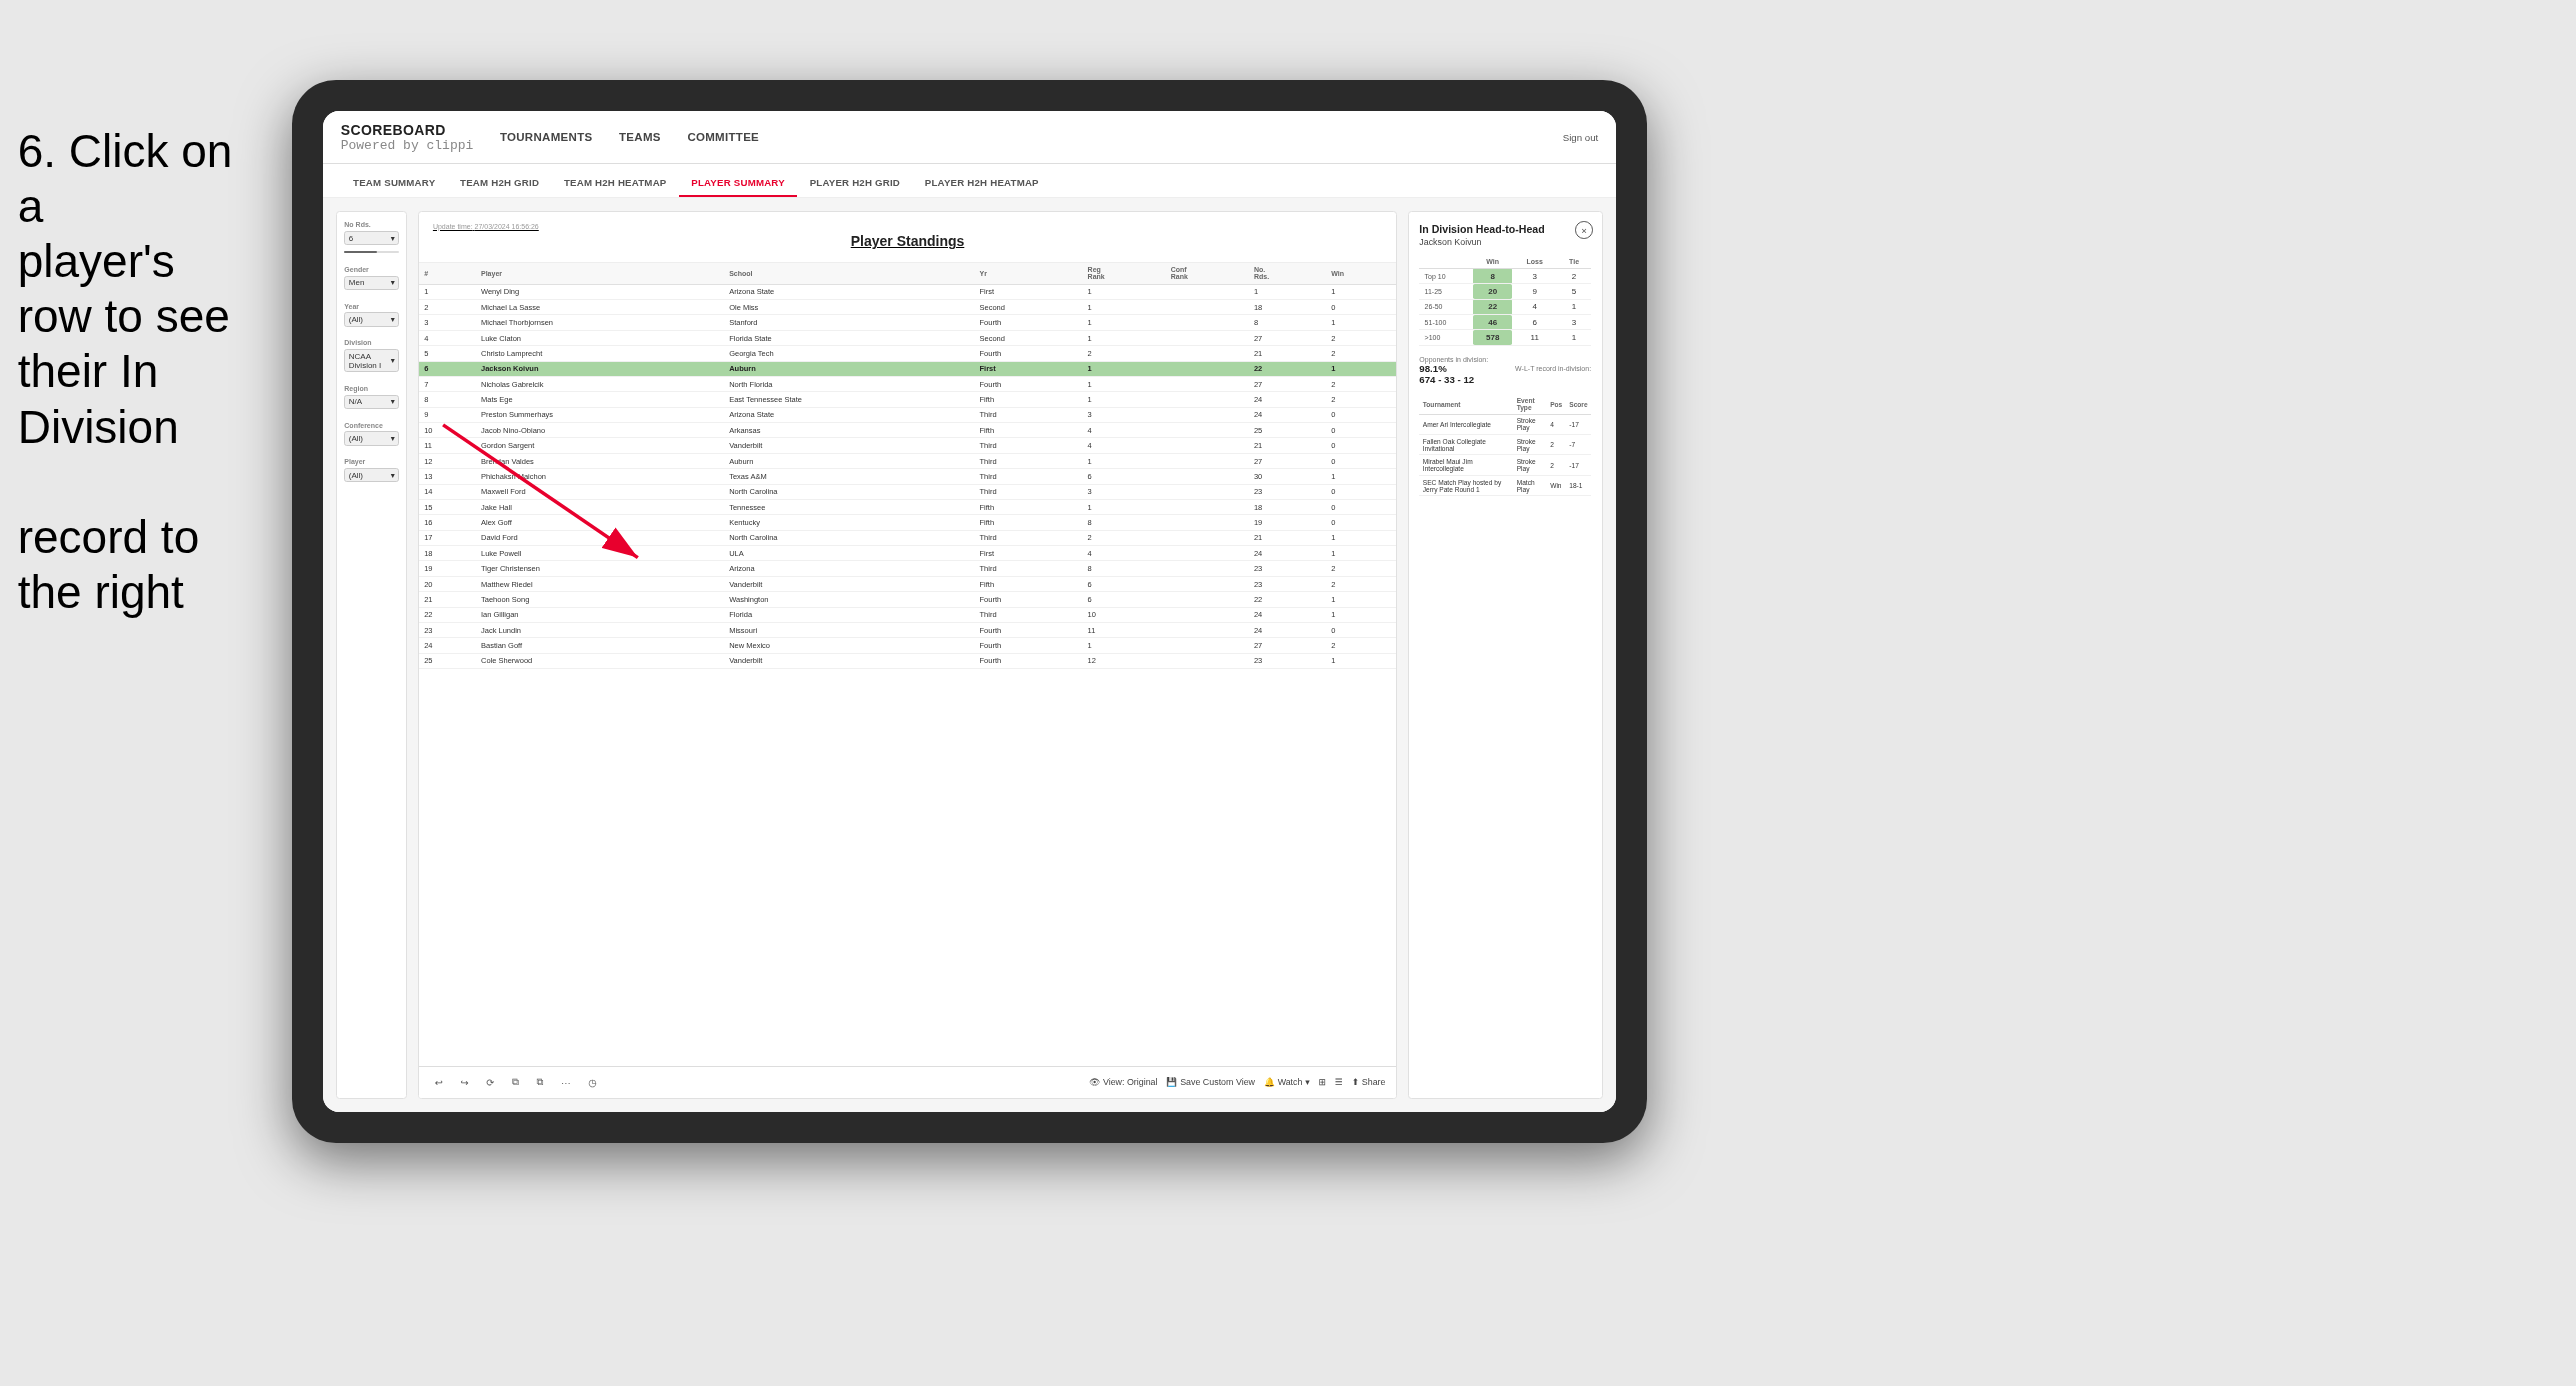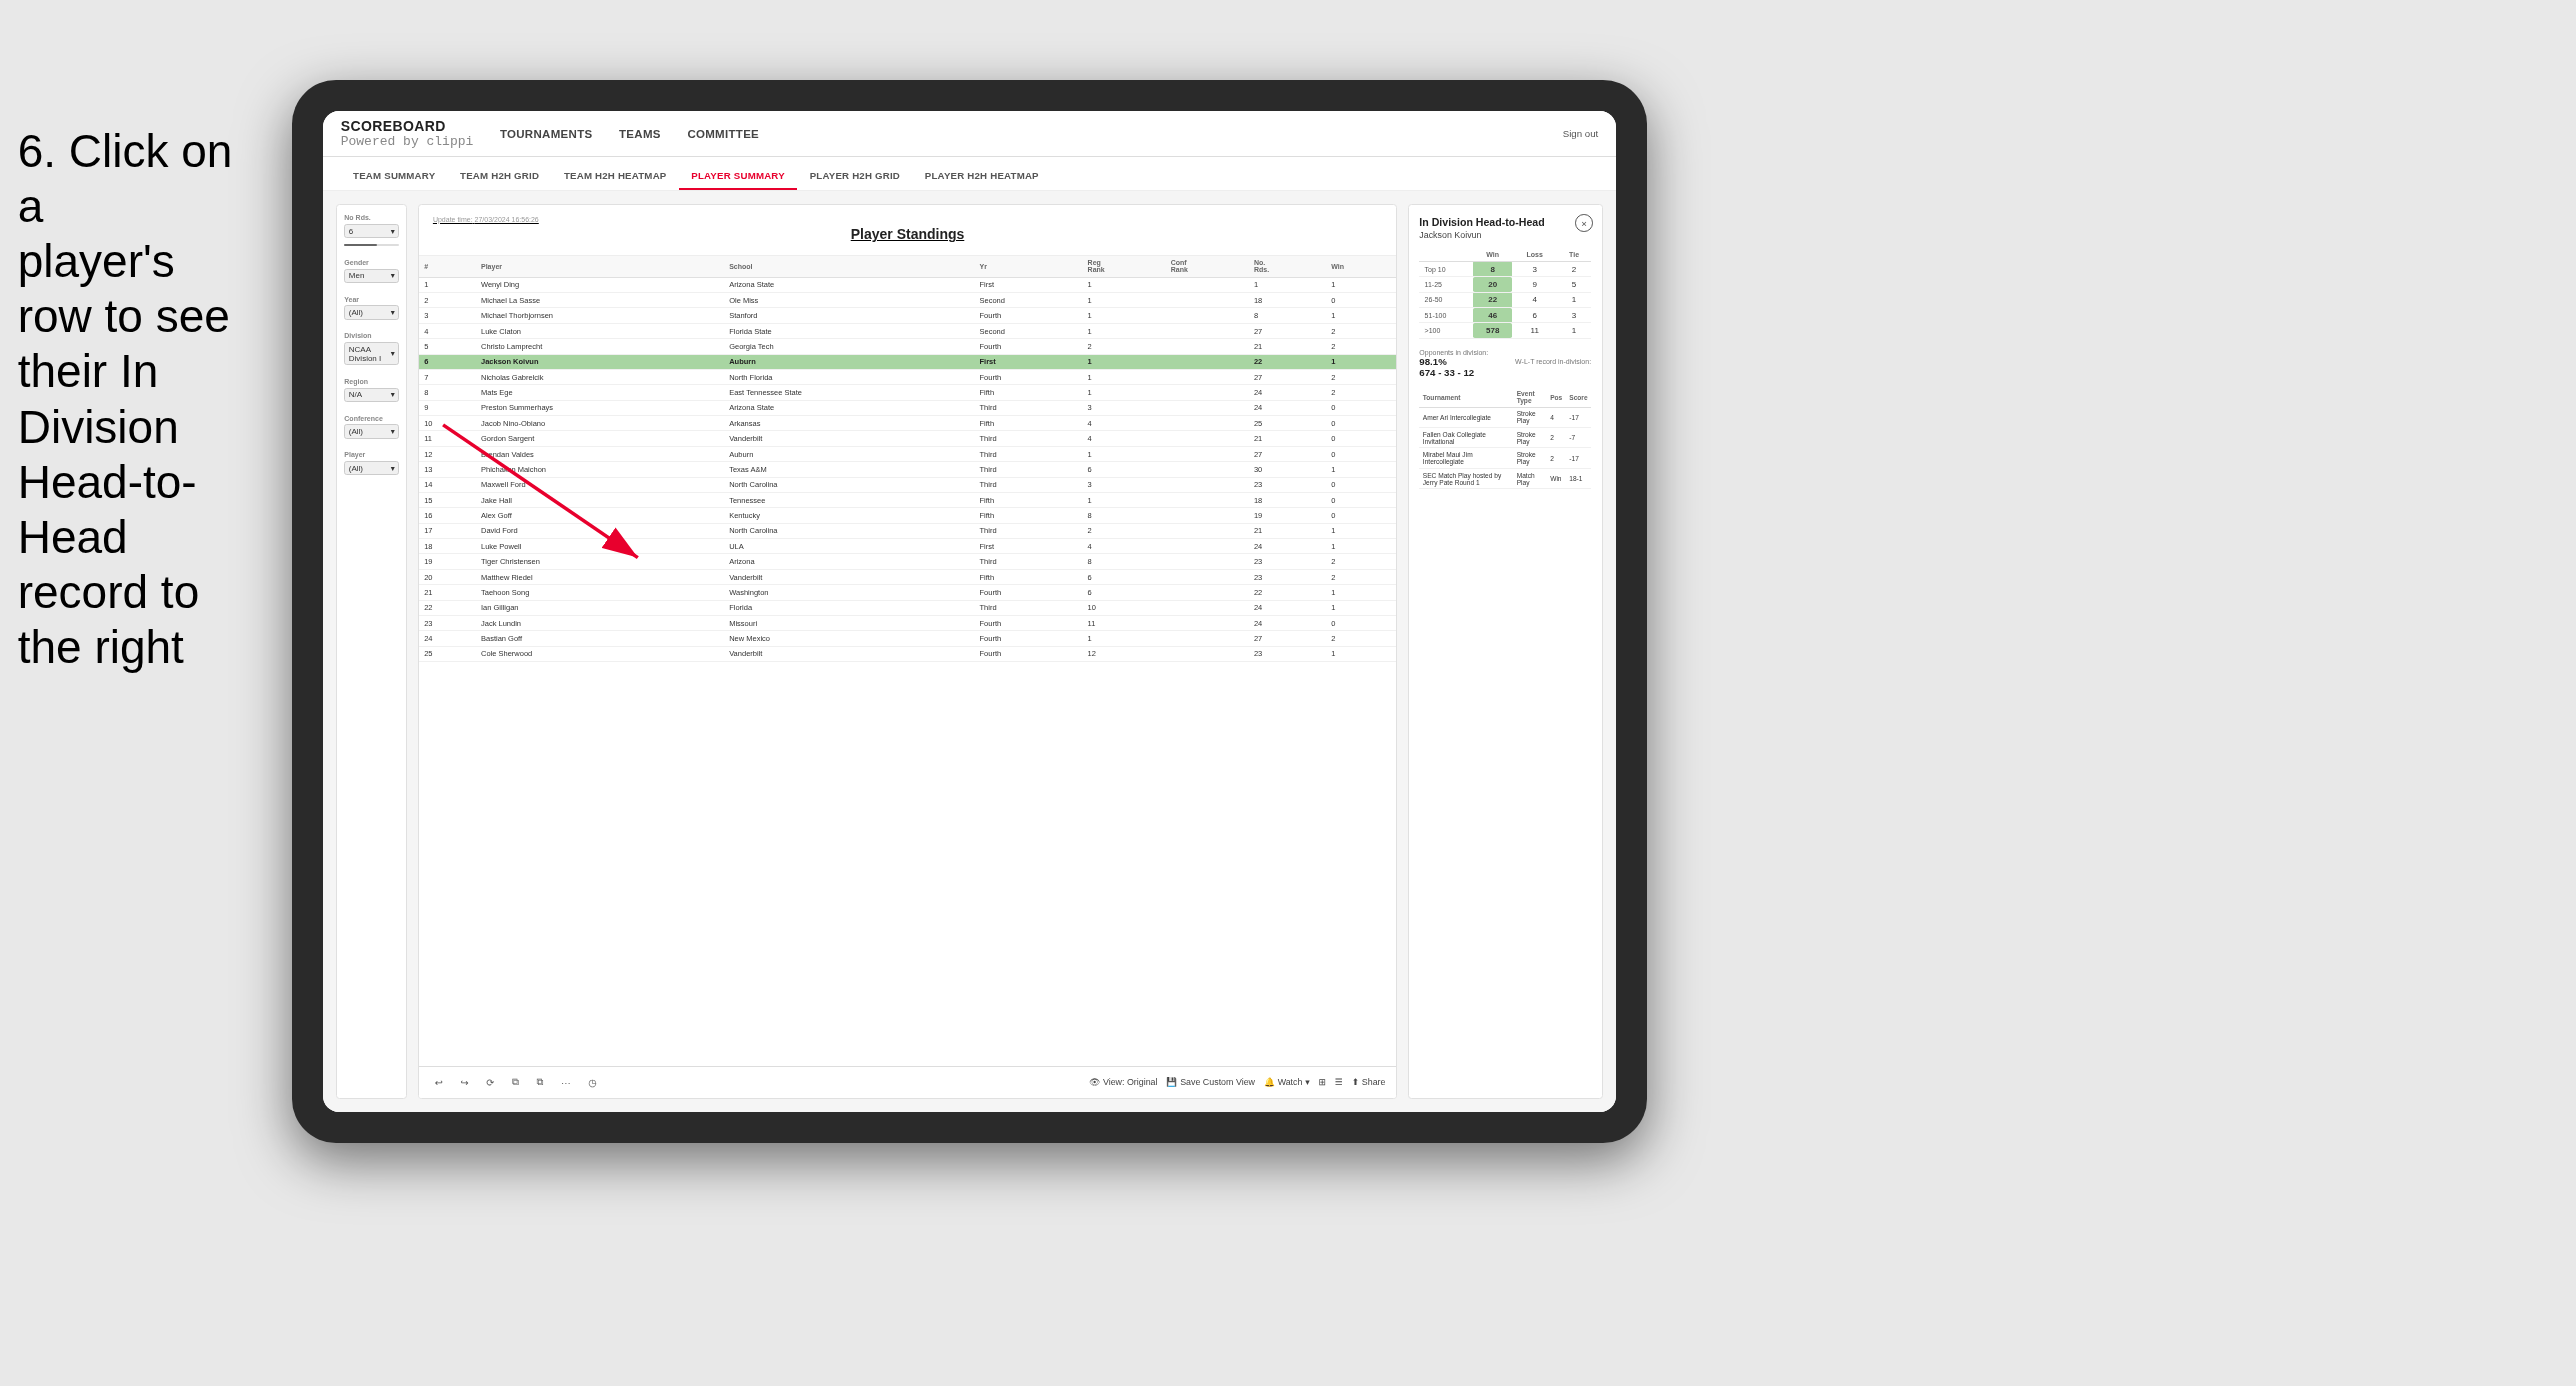--- a/index.html
+++ b/index.html
@@ -46,21 +46,21 @@
       overflow: hidden;
       display: flex;
       flex-direction: column;
     }
 
     
     .top-nav {
       display: flex;
       align-items: center;
       padding: 0 17.7px;
-      height: 46px;
+      height: 53px;
       border-bottom: 0.9px solid #ddd;
       background: #fff;
     }
 
     .logo-area {
       display: flex;
       flex-direction: column;
       margin-right: 26.6px;
     }
 
@@ -436,21 +436,21 @@
       pointer-events: none;
     }
   </style>
 </head>
 <body>
 
 <div class="instruction-text">
   <span>6. Click on a</span><br>
   <span>player's row to see</span><br>
   <span>their In Division</span><br>
-  <span>Head-to-Head</span><br>
+  <br>
   <span>record to the right</span>
 </div>
 
 <div class="tablet-frame">
   <div class="tablet-screen">
 
     <div class="top-nav">
       <div class="logo-area">
         <span class="logo-text">SCOREBOARD</span>
         <span class="logo-sub">Powered by clippi</span>

